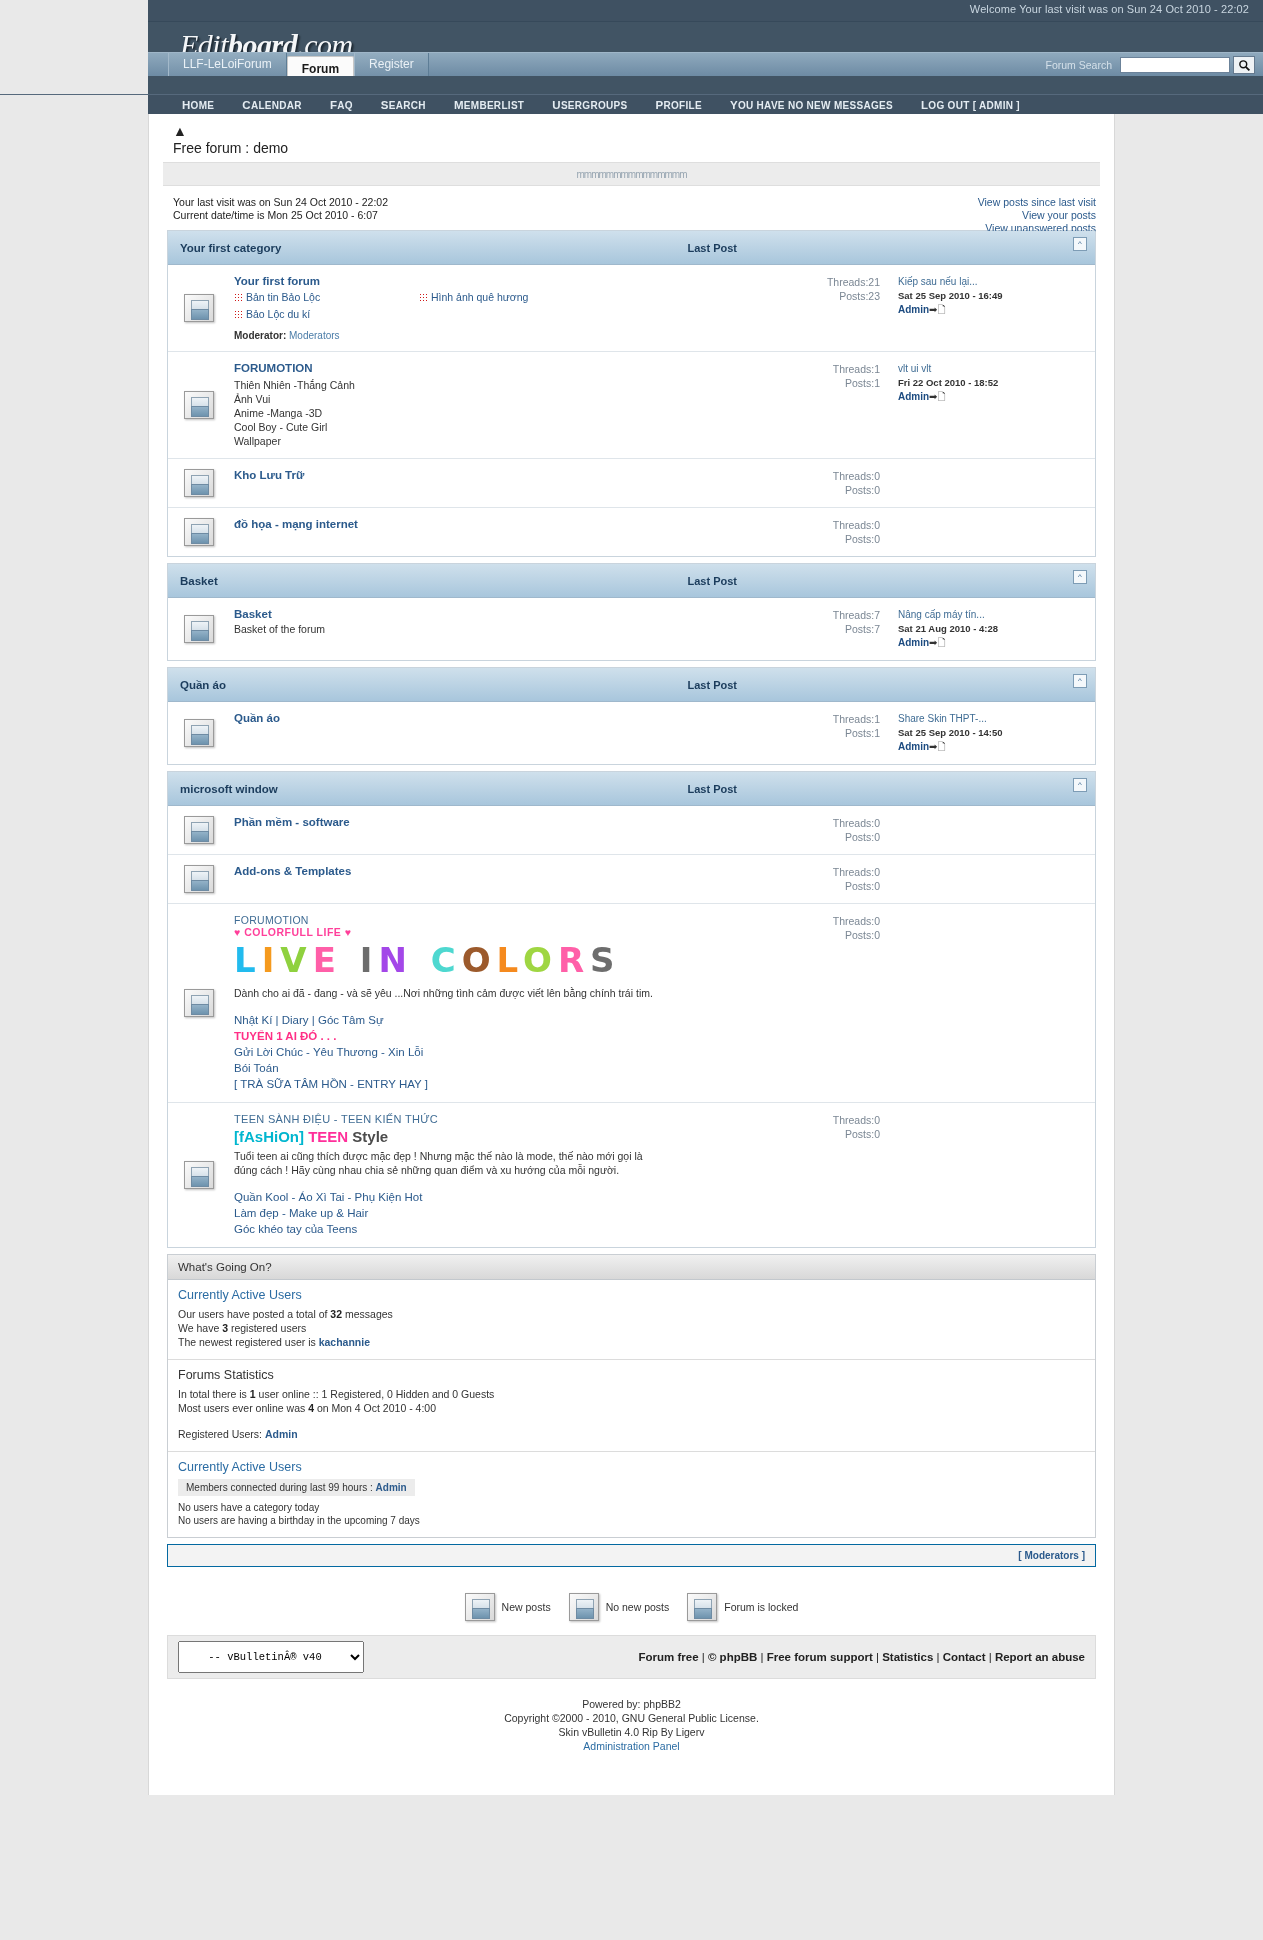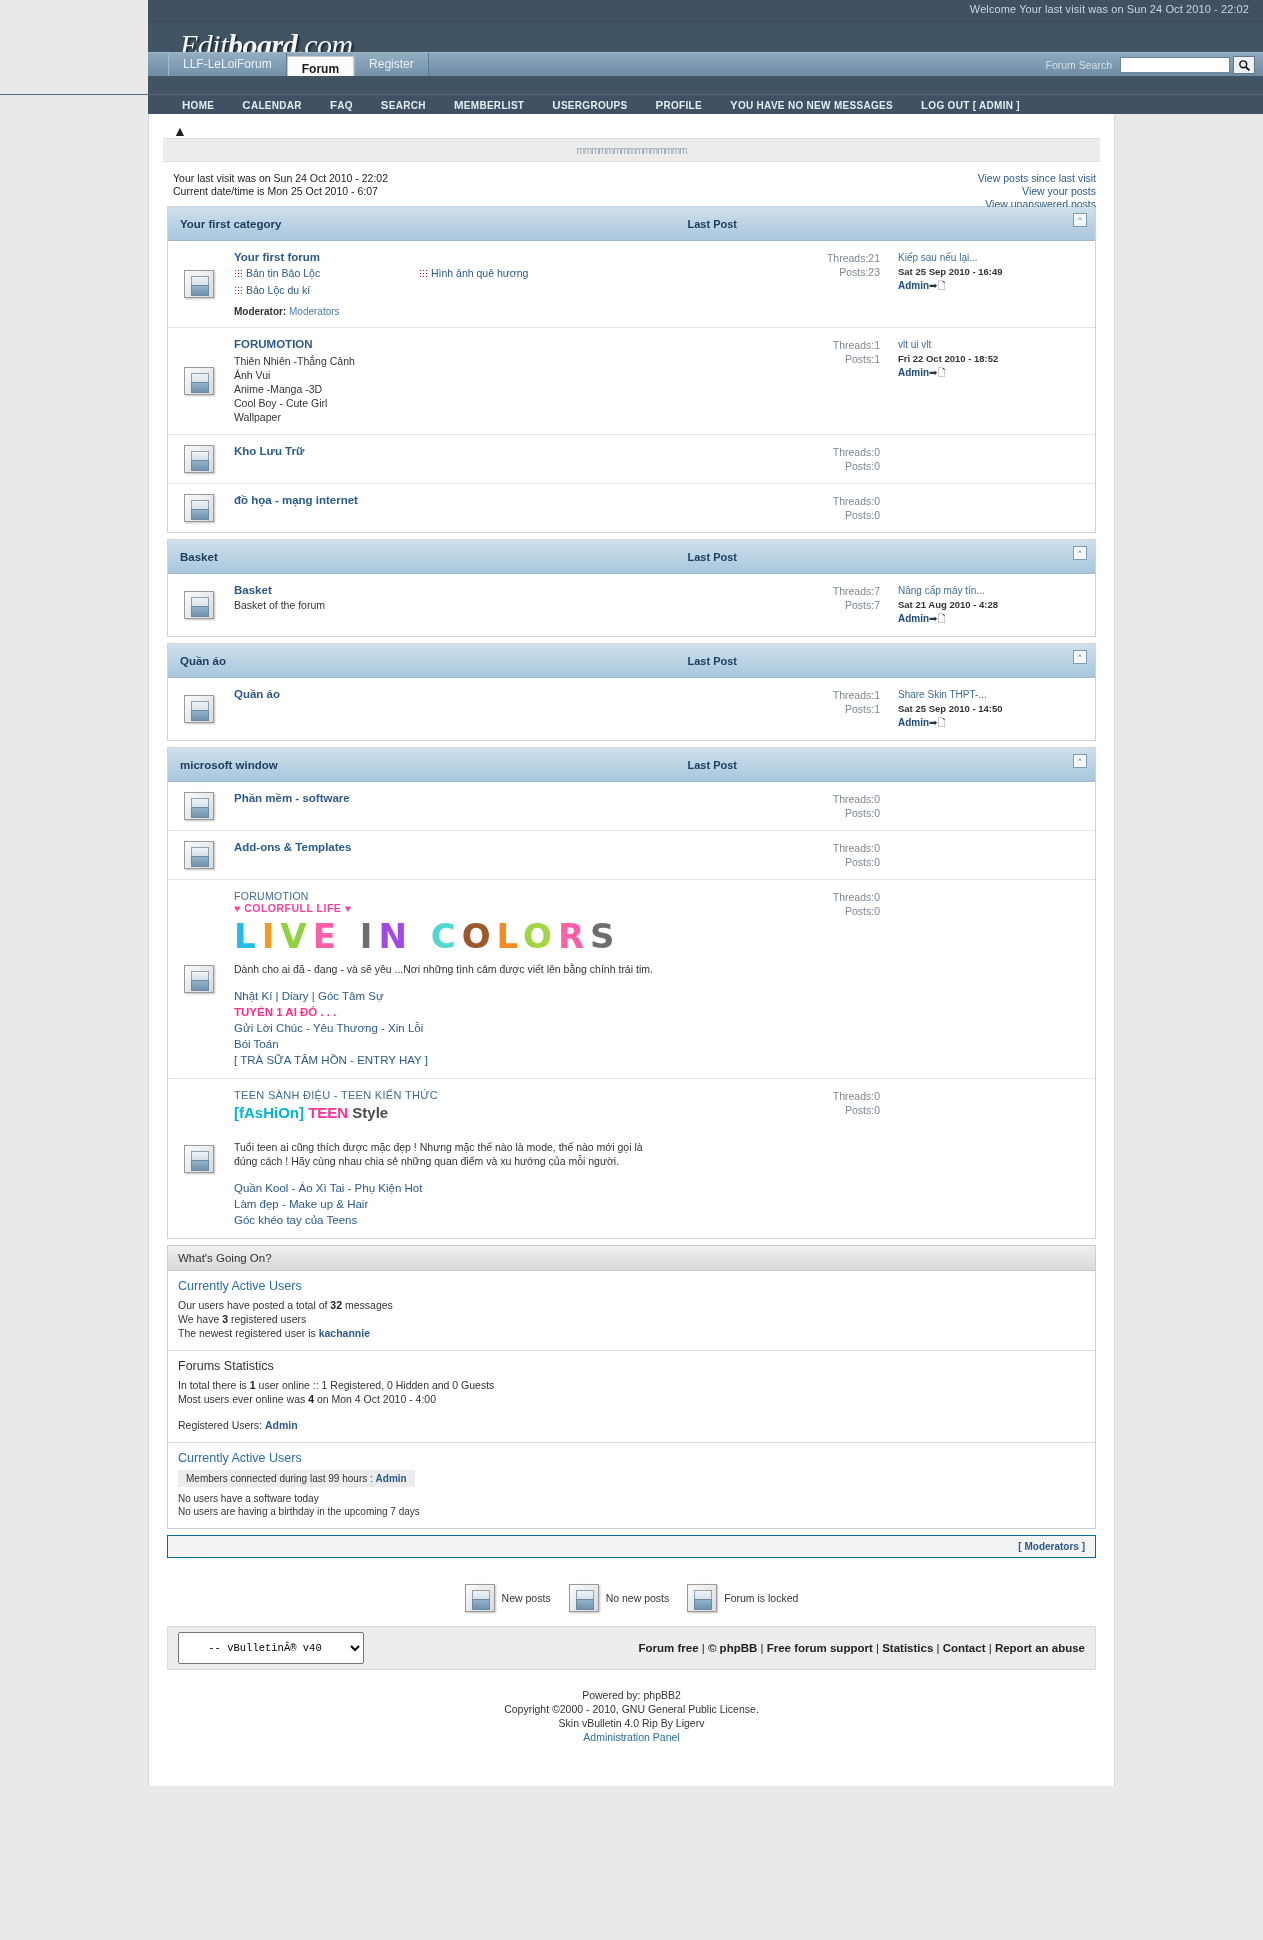--- a/index.html
+++ b/index.html
@@ -164,21 +164,21 @@
   .cblock { padding:12px 6px 10px 4px; }
   .cb-small { font-size:10.5px; color:#3f6c94; letter-spacing:.3px; }
   .cb-pink { font-size:10.5px; color:#ff3f9a; font-weight:bold; letter-spacing:.5px; }
   .bigword { font-size:34px; font-weight:bold; letter-spacing:6px; line-height:44px;
              font-family:"DejaVu Sans", sans-serif; }
   .cb-desc { font-size:10.5px; color:#333; line-height:14px; margin-top:4px; max-width:420px; }
   .cb-links { margin-top:12px; }
   .cb-links div { font-size:11.5px; color:#2b5a8c; line-height:16px; }
   .cb-links .hot { color:#ff2f86; font-weight:bold; }
   .teen-head { font-size:11px; color:#3f6c94; letter-spacing:.3px;}
-  .teen-title { font-size:15px; font-weight:bold; line-height:20px; margin:2px 0 17px;}
+  .teen-title { font-size:15px; font-weight:bold; line-height:20px; margin:2px 0 2px;}
   .teen-title .c1 { color:#00b6cf; }
   .teen-title .c2 { color:#ff2f9a; }
   .teen-title .c3 { color:#4b4b4b; }
 
   
   .markrow { position:relative; padding:8px 6px 10px 6px; font-size:10px; }
   .markrow .left a { color:#3f6c94; }
   .markrow .right { position:absolute; right:4px; top:8px; text-align:right; }
   .markrow .right a { display:block; line-height:12px; color:#3f6c94; }
 
@@ -255,20 +255,21 @@
       <a class="navitem" href="#">You have no new messages</a>
       <a class="navitem" href="#">Log out [ Admin ]</a>
     </div>
   </div>
 
   <div class="content">
 
     <div class="breadcrumb-home">
       <span class="home-icon">▲<br></span>
     </div>
+    <div class="pagetitle">Free forum : demo</div>
 
     <div class="banner">mmmmmmmmmmmmmmm</div>
 
     <div class="visitblock">
       <div class="lines">
         <div>Your last visit was on Sun 24 Oct 2010 - 22:02</div>
         <div>Current date/time is Mon 25 Oct 2010 - 6:07</div>
       </div>
       <div class="links">
         <a href="#">View posts since last visit</a>
@@ -553,21 +554,21 @@
           <a href="#" style="font-weight:bold">Admin</a>
         </p>
       </div>
 
       <div class="wgo-sec">
         <div class="wgo-h">Currently Active Users</div>
         <div class="chip">
           <span>Members connected during last 99 hours :</span>
           <a href="#" style="font-weight:bold">Admin</a>
         </div>
-        <div class="bday">No users have a software today</div>
+        <div class="bday">No users have a category today</div>
         <div class="bday">No users are having a birthday in the upcoming 7 days</div>
       </div>
     </div>
 
     <div class="modfoot">
       <a href="#" style="font-weight:bold">[ Moderators ]</a>
     </div>
 
     <div class="legend">
       <div class="it">

